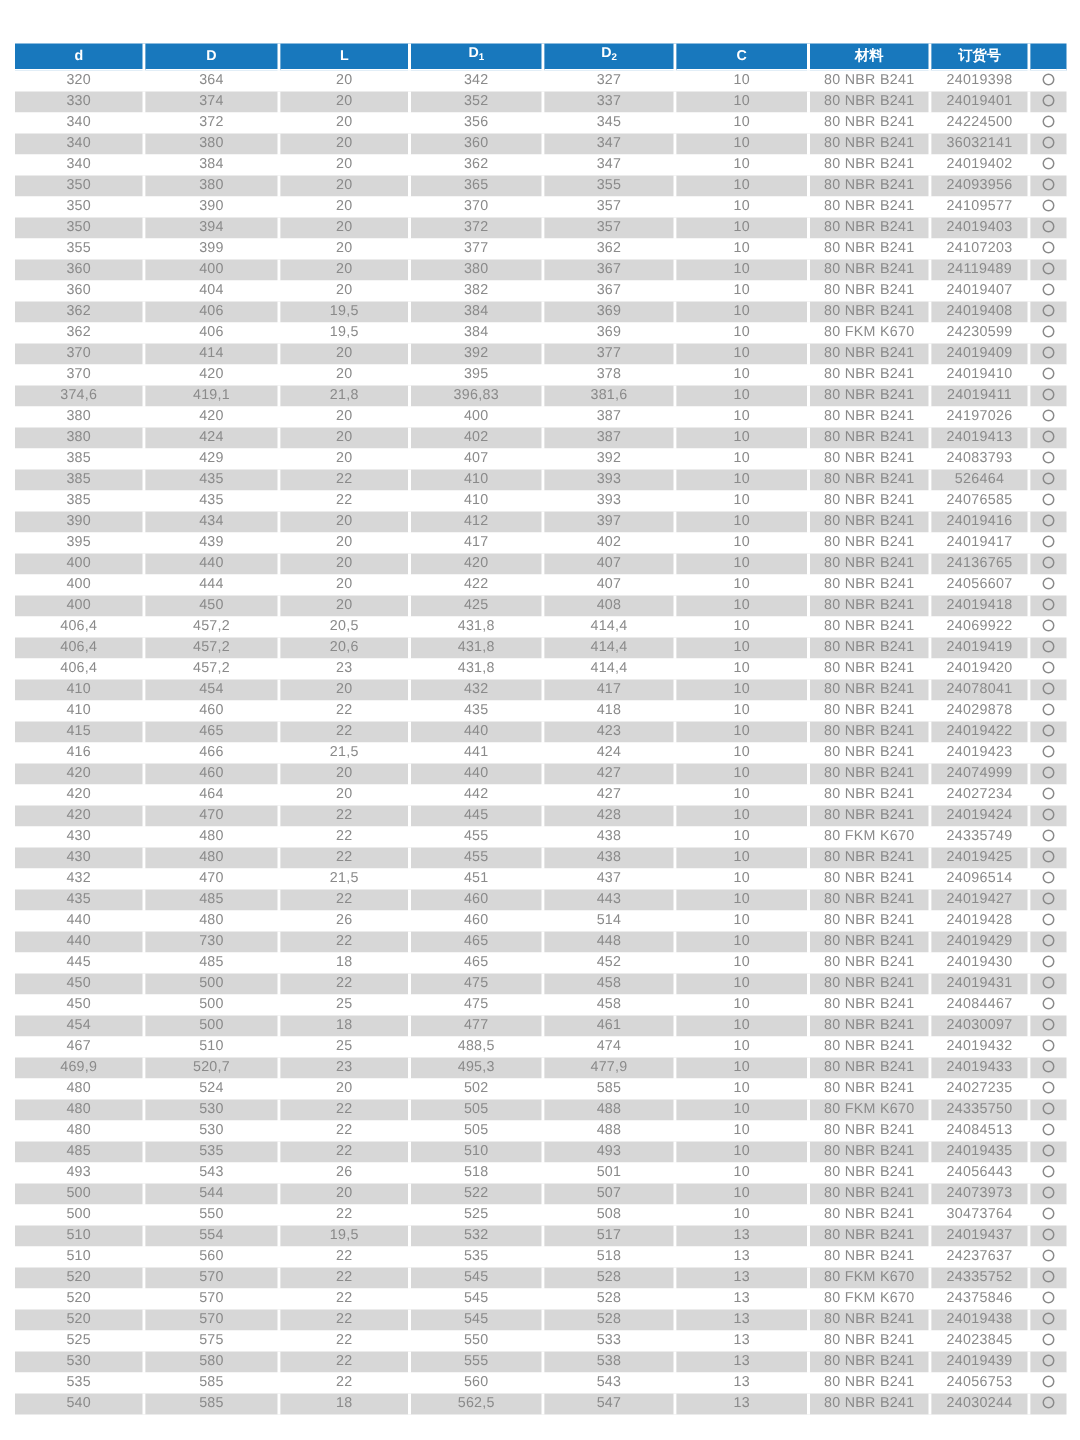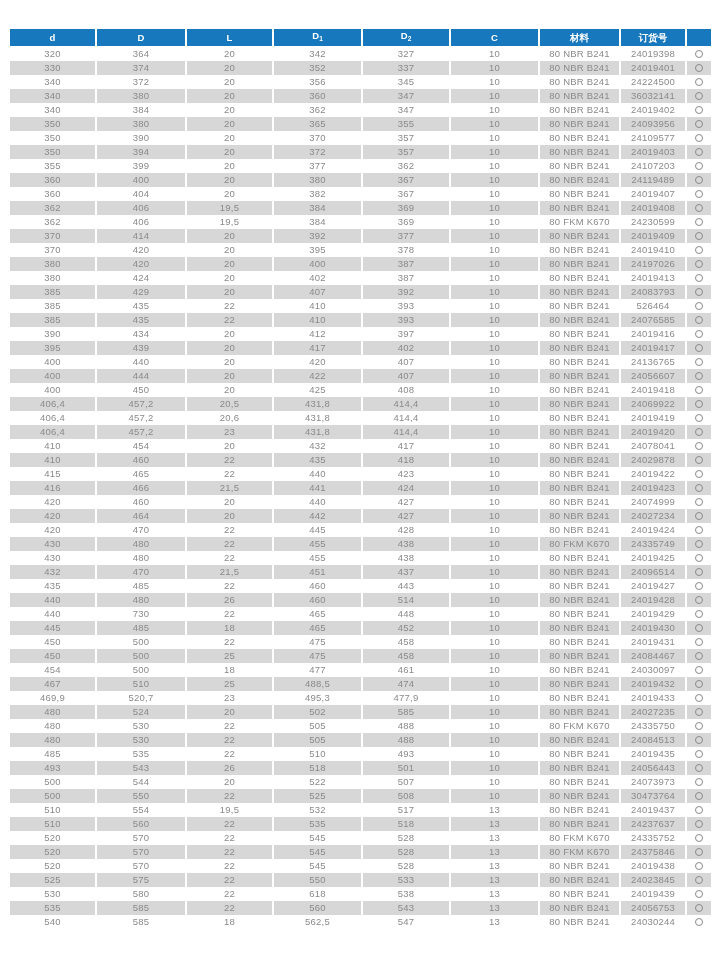--- a/index.html
+++ b/index.html
@@ -252,20 +252,31 @@
           <td>420</td>
           <td>20</td>
           <td>395</td>
           <td>378</td>
           <td>10</td>
           <td>80 NBR B241</td>
           <td>24019410</td>
           <td><span class="circle"></span></td>
         </tr>
         <tr>
+          <td>374,6</td>
+          <td>419,1</td>
+          <td>21,8</td>
+          <td>396,83</td>
+          <td>381,6</td>
+          <td>10</td>
+          <td>80 NBR B241</td>
+          <td>24019411</td>
+          <td><span class="circle"></span></td>
+        </tr>
+        <tr>
           <td>380</td>
           <td>420</td>
           <td>20</td>
           <td>400</td>
           <td>387</td>
           <td>10</td>
           <td>80 NBR B241</td>
           <td>24197026</td>
           <td><span class="circle"></span></td>
         </tr>
@@ -750,21 +761,21 @@
           <td>533</td>
           <td>13</td>
           <td>80 NBR B241</td>
           <td>24023845</td>
           <td><span class="circle"></span></td>
         </tr>
         <tr>
           <td>530</td>
           <td>580</td>
           <td>22</td>
-          <td>618</td>
+          <td>555</td>
           <td>538</td>
           <td>13</td>
           <td>80 NBR B241</td>
           <td>24019439</td>
           <td><span class="circle"></span></td>
         </tr>
         <tr>
           <td>535</td>
           <td>585</td>
           <td>22</td>

